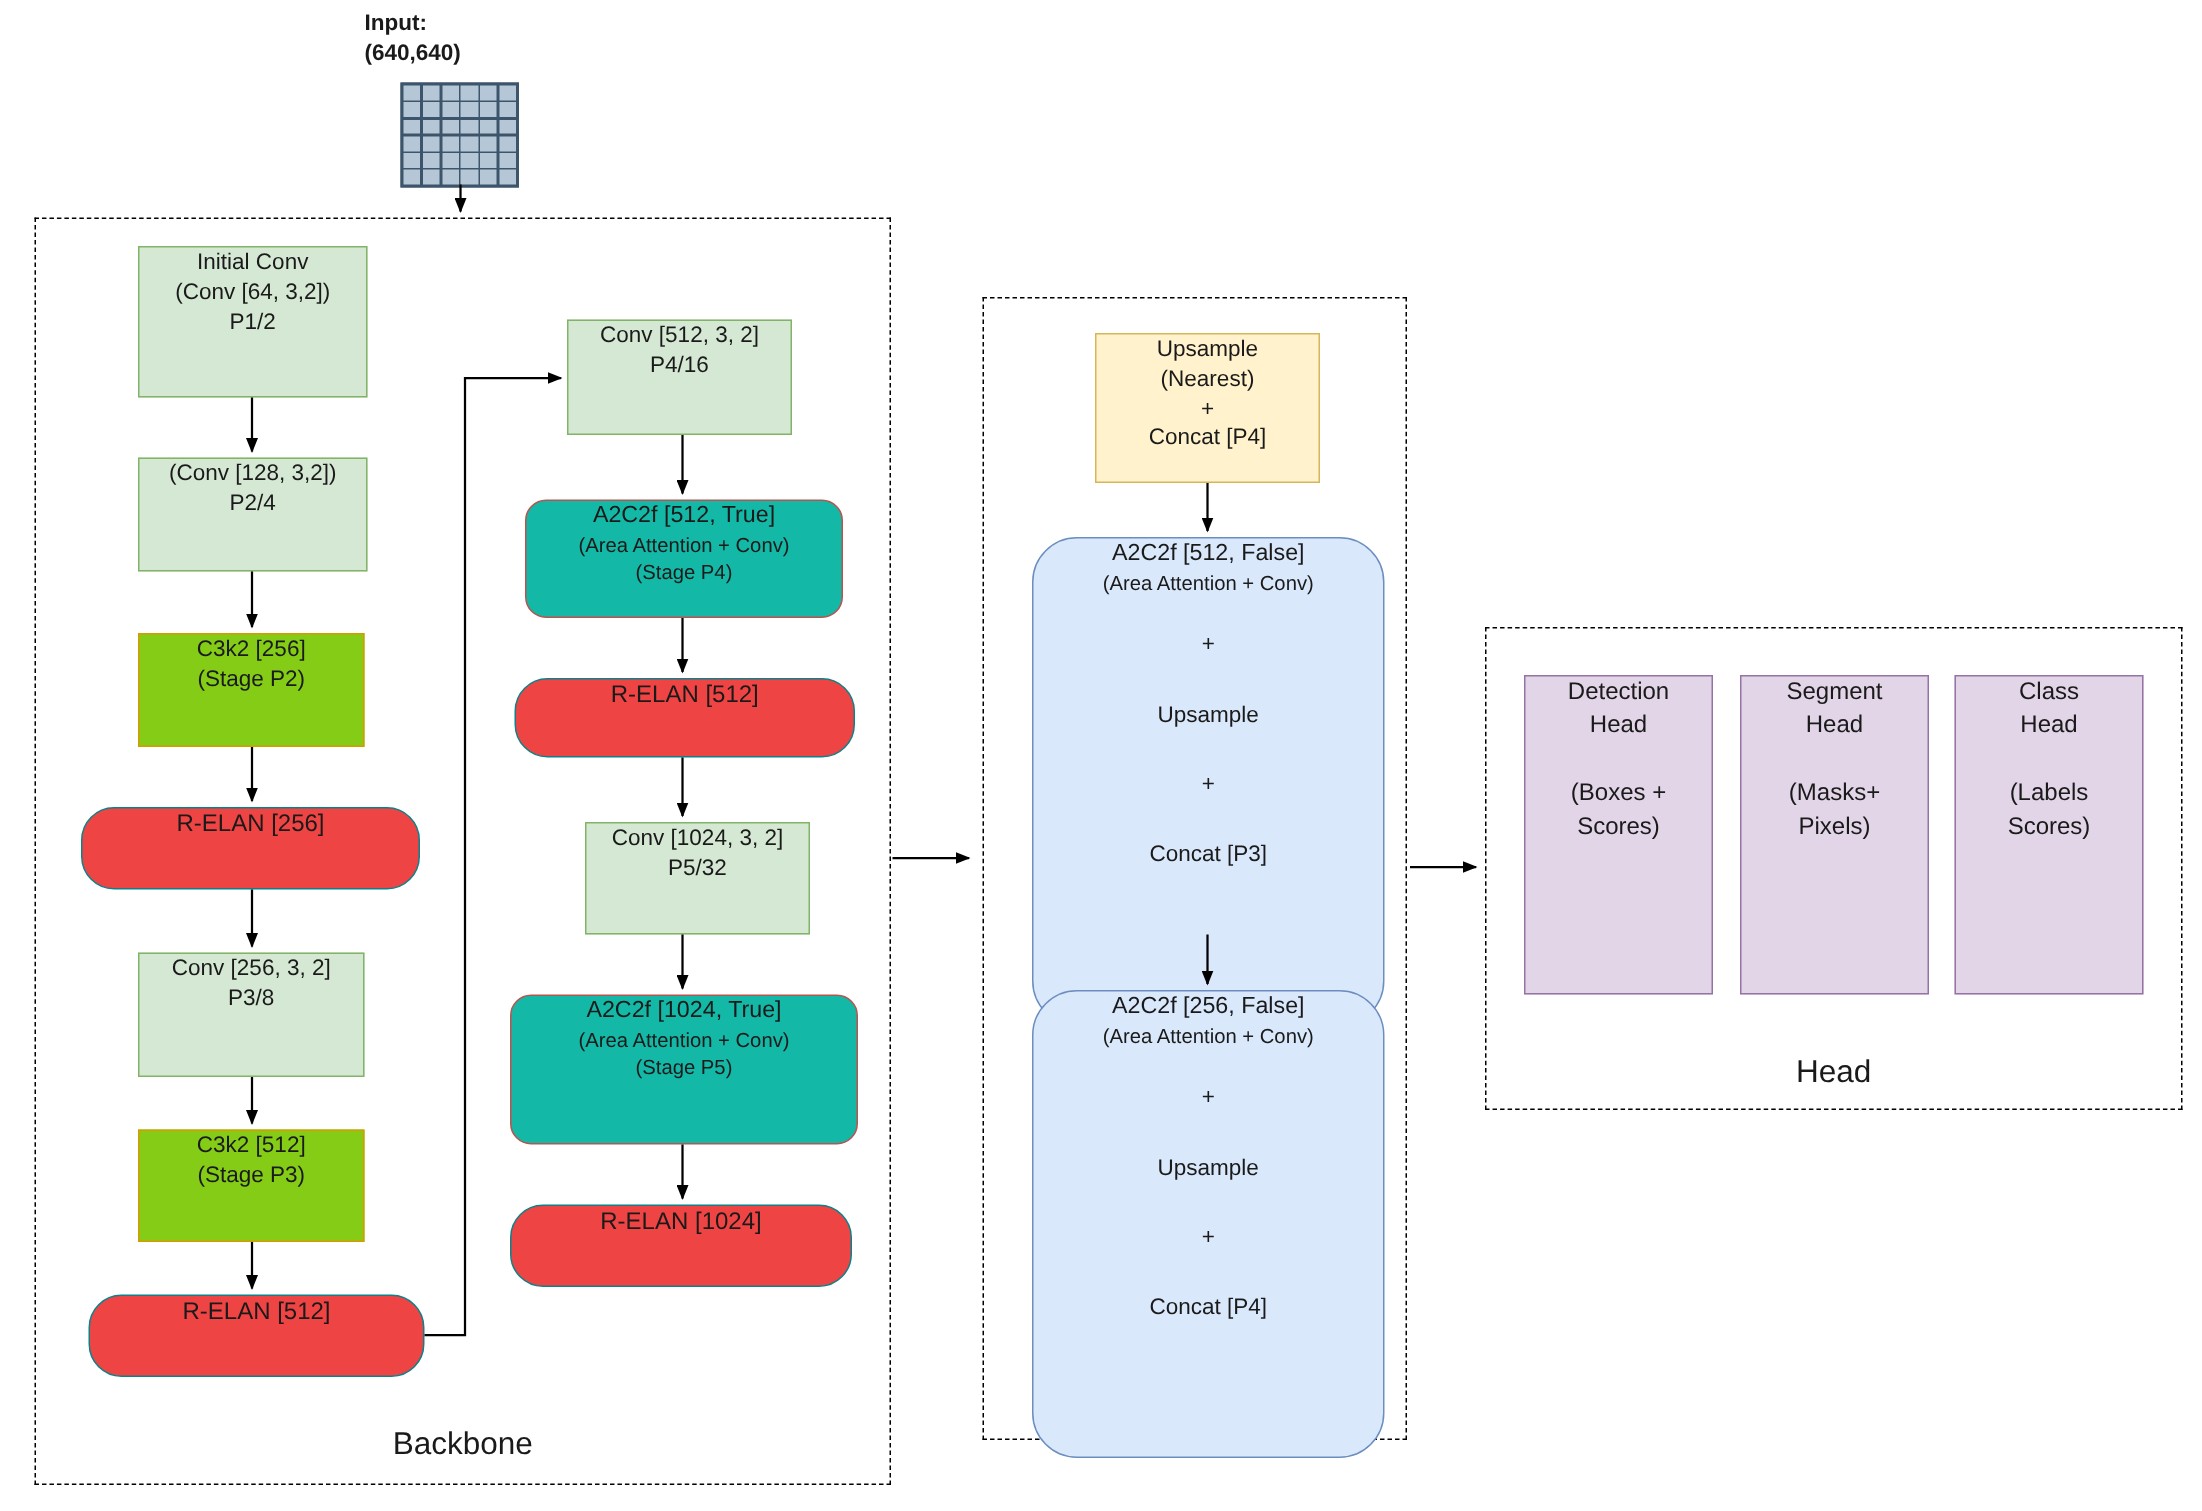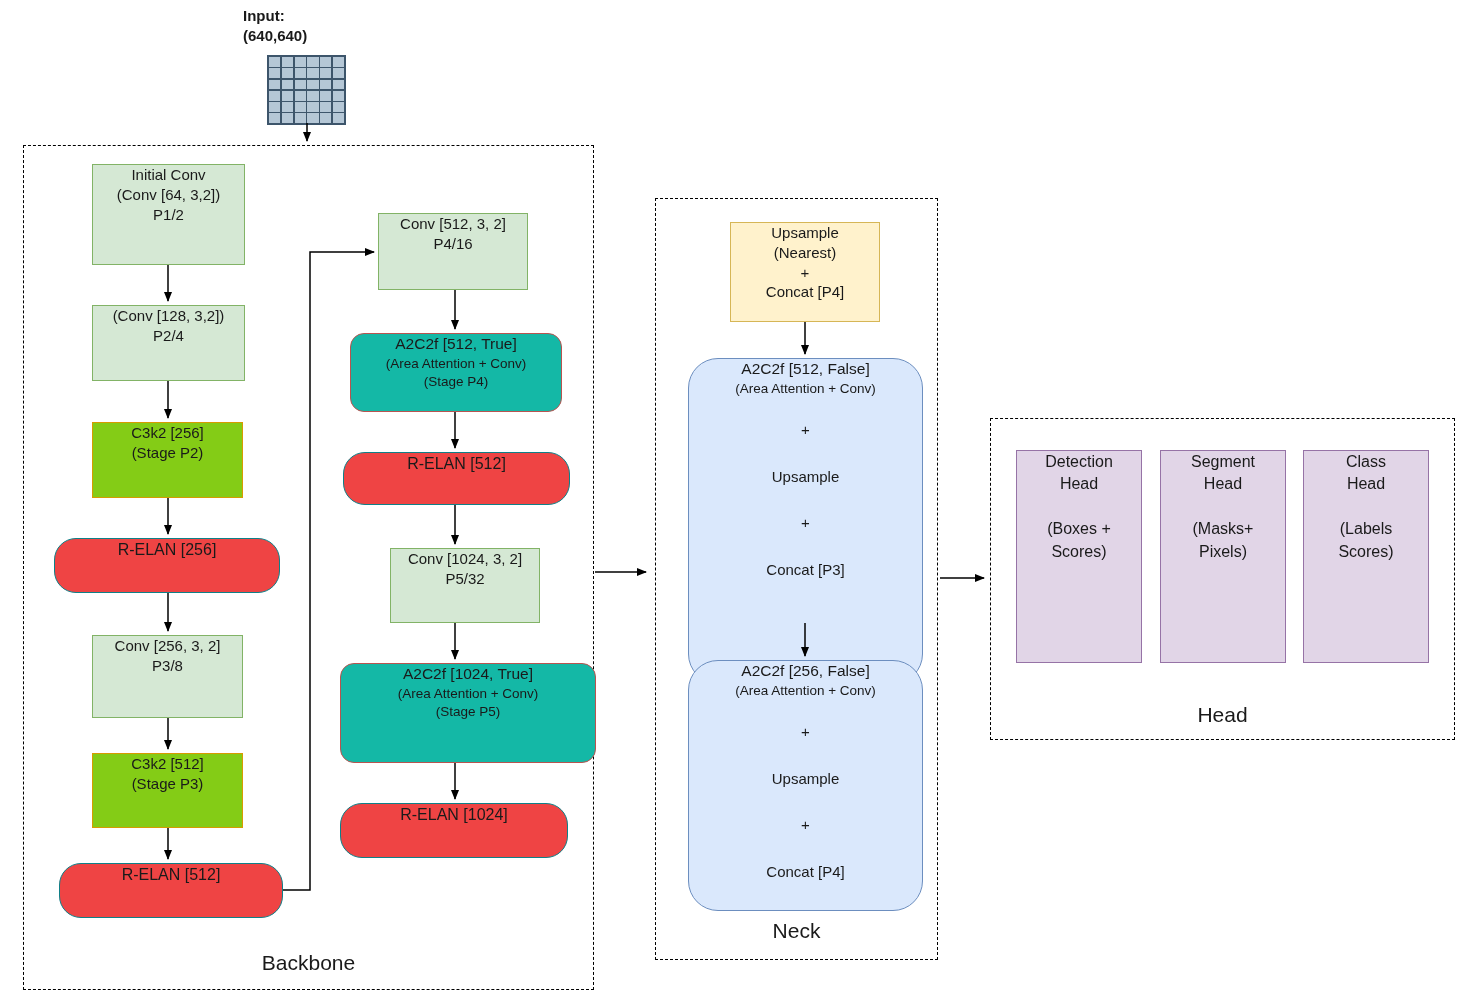--- a/index.html
+++ b/index.html
@@ -119,21 +119,21 @@
     <div class="s">(Area Attention + Conv)
 (Stage P4)</div>
   </div>
   <div class="box teal" style="left:343px;top:452px;width:227px;height:53px">
     <div>R-ELAN [512]</div>
   </div>
   <div class="box green" style="left:390px;top:548px;width:150px;height:75px">
     <div>Conv [1024, 3, 2]
 P5/32</div>
   </div>
-  <div class="box red" style="left:340px;top:663px;width:256px;height:100px">
+  <div class="box red" style="left:340px;top:663px;width:232px;height:100px">
     <div class="t">A2C2f [1024, True]</div>
     <div class="s">(Area Attention + Conv)
 (Stage P5)</div>
   </div>
   <div class="box teal" style="left:340px;top:803px;width:228px;height:55px">
     <div>R-ELAN [1024]</div>
   </div>
 
   <div class="container" style="left:655px;top:198px;width:283px;height:762px">
     <div class="container-label" style="bottom:16px">Neck</div>
@@ -149,21 +149,21 @@
     <div class="t">A2C2f [512, False]</div>
     <div class="s">(Area Attention + Conv)</div>
     <div class="r">+
 
 Upsample
 
 +
 
 Concat [P3]</div>
   </div>
-  <div class="box blue" style="left:688px;top:660px;width:235px;height:251px">
+  <div class="box blue" style="left:688px;top:660px;width:235px;height:312px">
     <div class="t">A2C2f [256, False]</div>
     <div class="s">(Area Attention + Conv)</div>
     <div class="r">+
 
 Upsample
 
 +
 
 Concat [P4]</div>
   </div>

